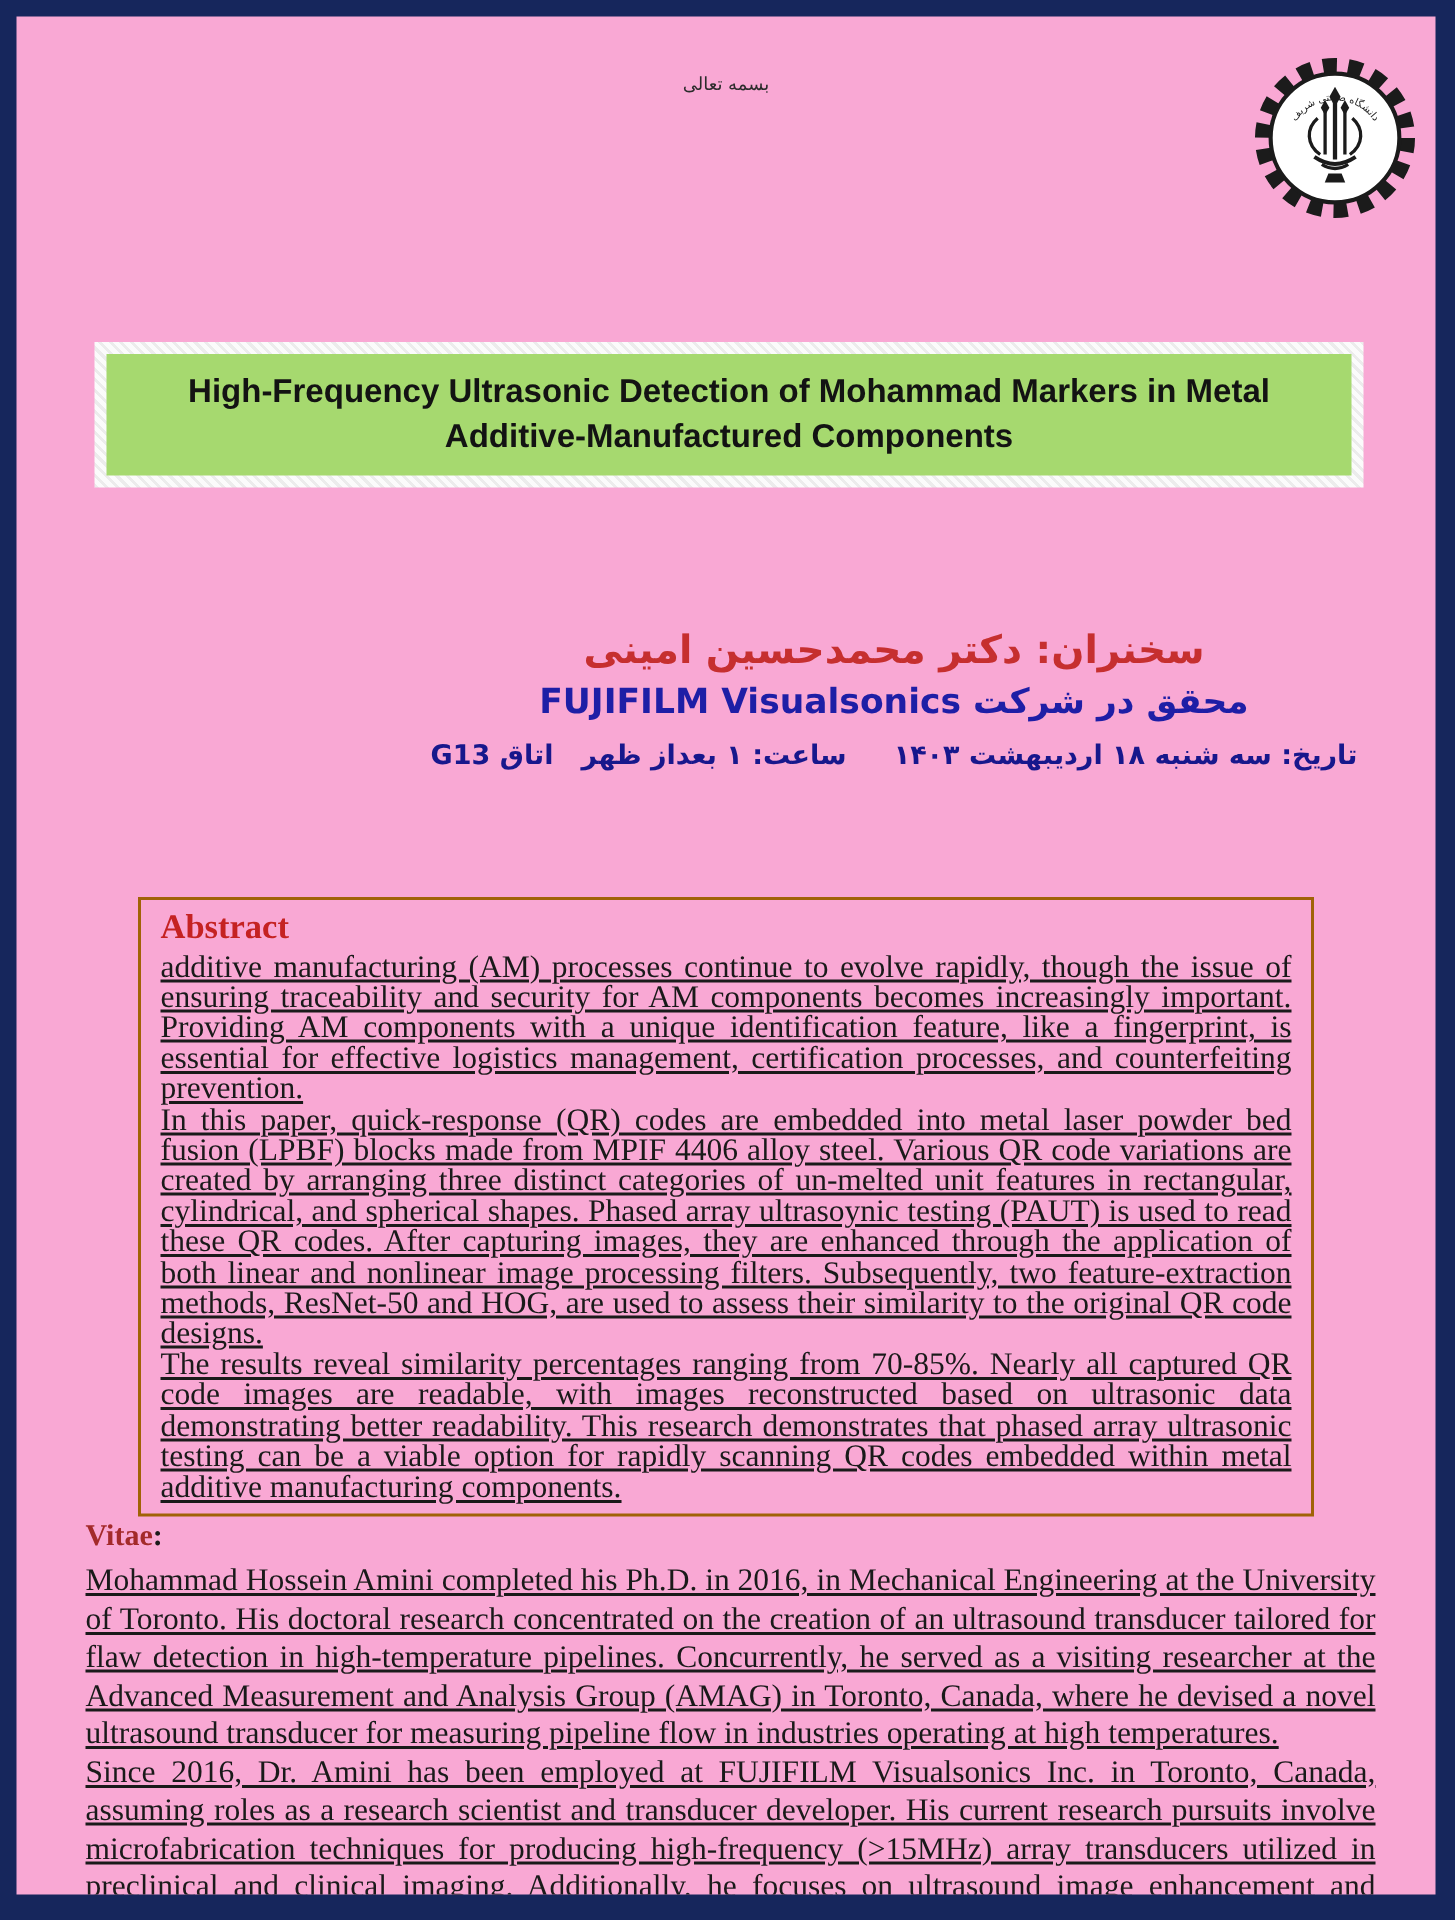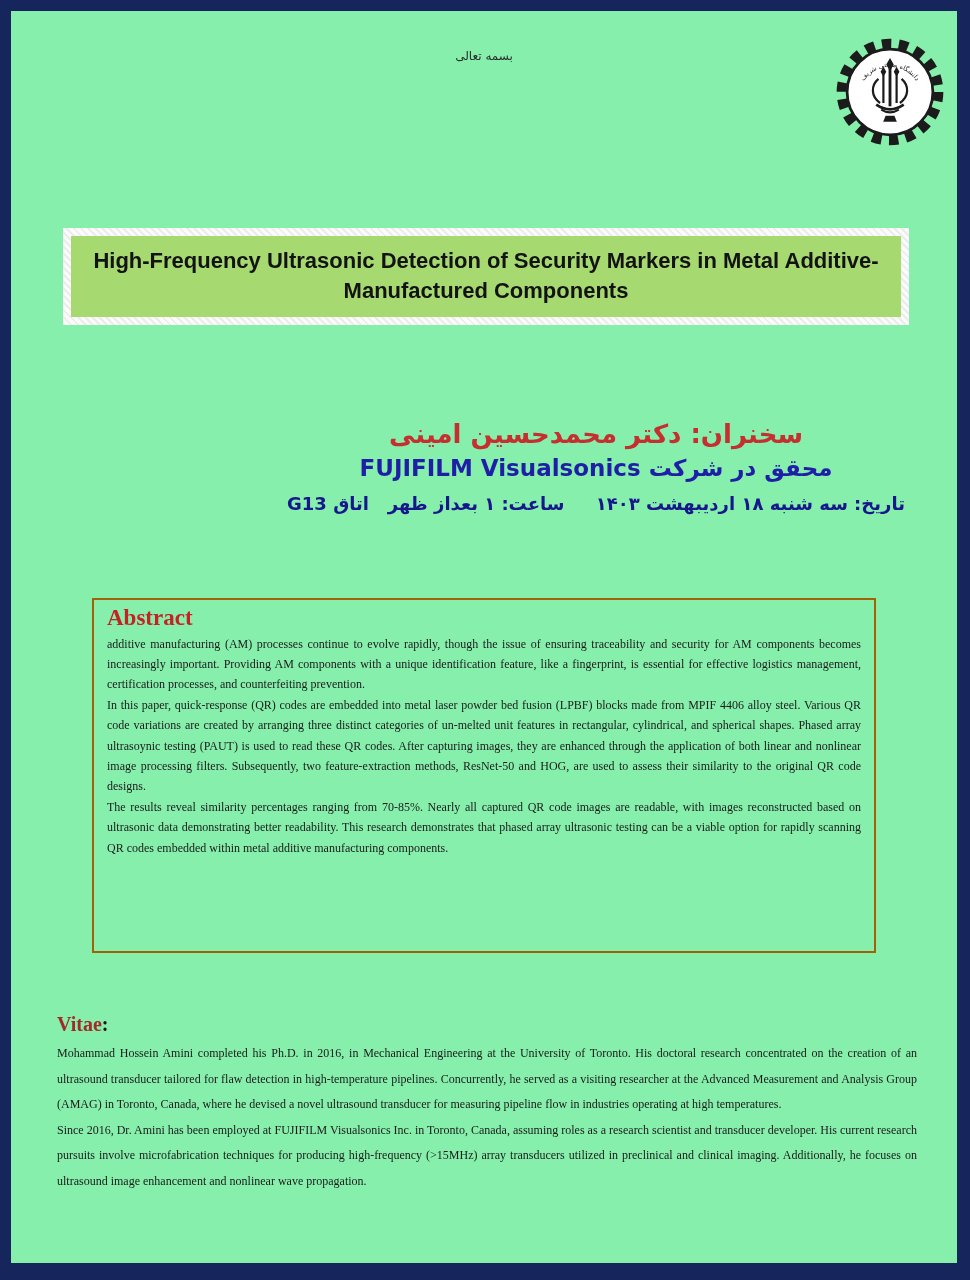--- a/index.html
+++ b/index.html
@@ -1,19 +1,19 @@
 <!DOCTYPE html>
 <html lang="fa"><head>
 <meta charset="utf-8">
 <style>
   * { margin:0; padding:0; box-sizing:border-box; }
   body { background:#9a9a9a; font-family:"Liberation Serif", serif; }
   .page {
     position:relative; width:970px; height:1280px; margin:0 auto;
-    background:#86efac; overflow:hidden;
+    background:#f9a8d4; overflow:hidden;
     border-style:solid; border-color:#16265c;
     border-width:11px 13px 17px 11px;
   }
   .bismillah {
     position:absolute; top:38px; left:0; width:100%; text-align:center;
     font-family:"DejaVu Sans", sans-serif; font-size:12px; color:#2b2b2b;
   }
   .logo { position:absolute; top:26px; right:12px; width:110px; height:110px; }
   .fa-heading {
     position:absolute; top:126px; left:0; width:100%; text-align:center;
@@ -39,21 +39,21 @@
   .abstract-box {
     position:absolute; top:587px; left:81px; width:784px; min-height:355px;
     border:2px solid #a16207; padding:4px 13px 8px;
     font-family:"Liberation Serif", serif;
   }
   .abstract-heading {
     font-size:23px; font-weight:bold; color:#c52222; line-height:1.2;
     margin-bottom:2px;
   }
   .abstract-box p, .vitae p {
-    font-size:12px; line-height:20.4px; text-align:justify; color:#1a1a1a;
+    font-size:21px; line-height:20.4px; text-align:justify; color:#1a1a1a;text-decoration:underline;
   }
   .vitae { position:absolute; top:1000px; left:46px; width:860px; }
   .vitae-heading { font-size:20px; font-weight:bold; line-height:1.3; margin-bottom:4px; }
   .vitae-heading .hl { color:#a32a2a; }
   .vitae-heading .colon { color:#1a1a1a; }
   .vitae p { line-height:25.5px; }
 </style>
 </head>
 <body>
 
@@ -80,21 +80,21 @@
       <path d="M39.5 38 C32.5 44 32.5 54 41 60" stroke-width="2"></path>
       <path d="M60.5 38 C67.5 44 67.5 54 59 60" stroke-width="2"></path>
       <path d="M37.5 61.5 Q50 70 62.5 61.5" stroke-width="2.4"></path>
       <path d="M42 66 Q50 71 58 66" stroke-width="2"></path>
       <path d="M46 71.5 h8 l2.2 5.5 h-12.4 z" fill="#1b1b1b" stroke="none"></path>
     </g>
   </svg>
 
 
   <div class="title-frame">
-    <div class="title-box">High-Frequency Ultrasonic Detection of Security Markers in Metal Additive-Manufactured Components</div>
+    <div class="title-box">High-Frequency Ultrasonic Detection of Mohammad Markers in Metal Additive-Manufactured Components</div>
   </div>
 
   <div class="speaker-block">
     <div class="speaker-name" dir="rtl">سخنران: دکتر محمدحسین امینی</div>
     <div class="speaker-affil" dir="rtl">محقق در شرکت FUJIFILM Visualsonics</div>
     <div class="speaker-schedule" dir="rtl">تاریخ: سه شنبه ۱۸ اردیبهشت ۱۴۰۳&nbsp;&nbsp;&nbsp;&nbsp;&nbsp;ساعت: ۱ بعداز ظهر&nbsp;&nbsp;&nbsp;اتاق G13</div>
   </div>
 
   <div class="abstract-box">
     <div class="abstract-heading">Abstract</div>

